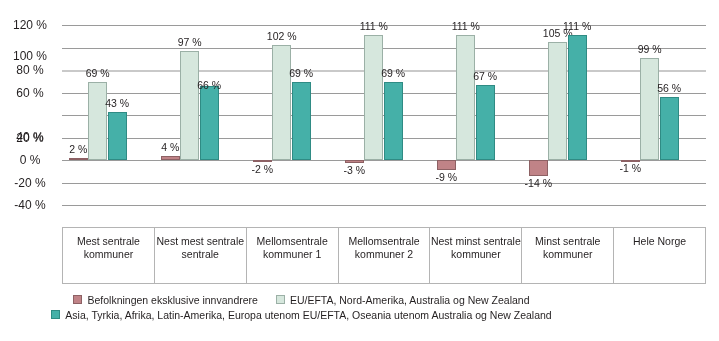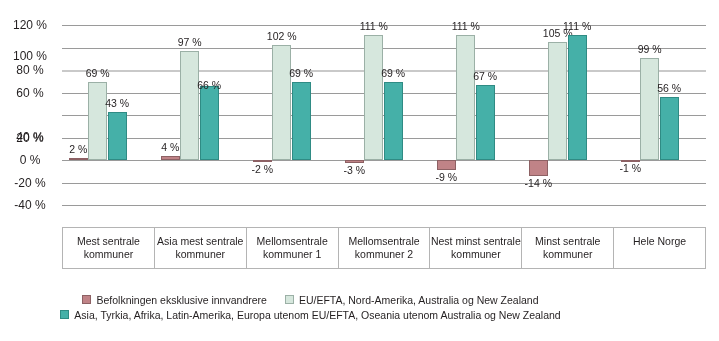--- a/index.html
+++ b/index.html
@@ -99,21 +99,21 @@
     text-align: center;
     transform: translateX(-50%);
   }
 
   
   .cat-axis {
     position: absolute;
     left: 62px;
     top: 227px;
     width: 644px;
-    height: 42px;
+    height: 57px;
     display: flex;
     border: 1px solid #b4b4b4;
     border-top: 1px solid #b4b4b4;
     box-sizing: border-box;
     background: #ffffff;
   }
   .cat-cell {
     flex: 1 1 0;
     border-right: 1px solid #b4b4b4;
     box-sizing: border-box;
@@ -121,21 +121,21 @@
     line-height: 13px;
     text-align: center;
     padding-top: 7px;
     color: #231f20;
   }
   .cat-cell:last-child { border-right: none; }
 
   
   .legend {
     position: absolute;
-    left: 16px;
+    left: 7px;
     top: 292px;
     width: 589px;
   }
   .legend-row {
     display: flex;
     justify-content: center;
     align-items: center;
     height: 15px;
   }
   .legend-item {
@@ -255,21 +255,21 @@
           <div class="bar series-1" title="EU/EFTA, Nord-Amerika, Australia og New Zealand: 91 %" style="left: 28.6%; width: 20.5%; top: 32.625px; height: 102.375px;"></div>
           <div class="bar-label" style="left: 38.85%; top: 17.625px;">99 %</div>
           <div class="bar series-2" title="Asia, Tyrkia, Afrika, Latin-Amerika, Europa utenom EU/EFTA, Oseania utenom Australia og New Zealand: 56 %" style="left: 49.7%; width: 20.5%; top: 72px; height: 63px;"></div>
           <div class="bar-label" style="left: 59.95%; top: 57px;">56 %</div>
         </div>
       </div>
     </div>
 
   <div class="cat-axis">
       <div class="cat-cell">Mest sentrale kommuner</div>
-      <div class="cat-cell">Asia mest sentrale kommuner</div>
+      <div class="cat-cell">Nest mest sentrale sentrale</div>
       <div class="cat-cell">Mellomsentrale kommuner 1</div>
       <div class="cat-cell">Mellomsentrale kommuner 2</div>
       <div class="cat-cell">Nest minst sentrale kommuner</div>
       <div class="cat-cell">Minst sentrale kommuner</div>
       <div class="cat-cell">Hele Norge</div>
     </div>
 
   <div class="legend">
     <div class="legend-row">
         <div class="legend-item">

